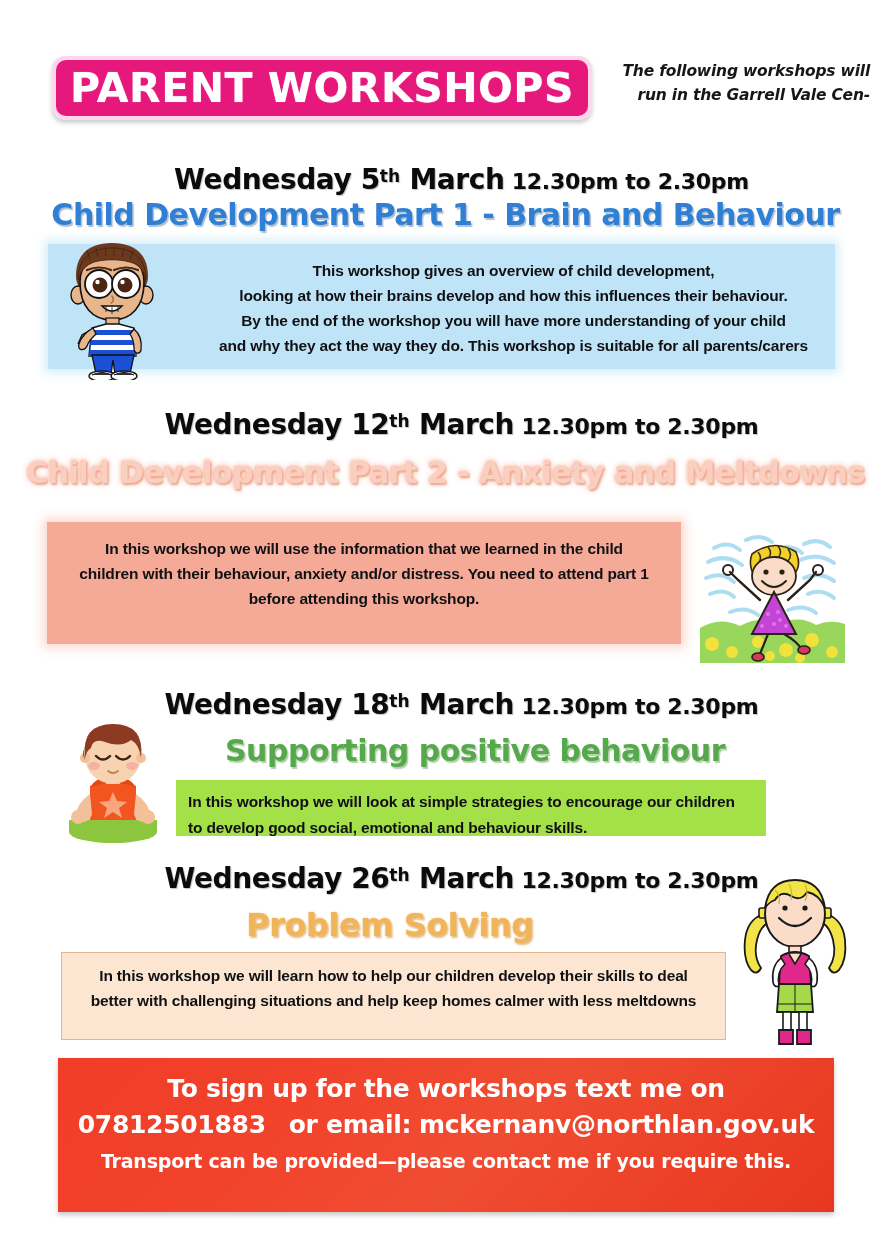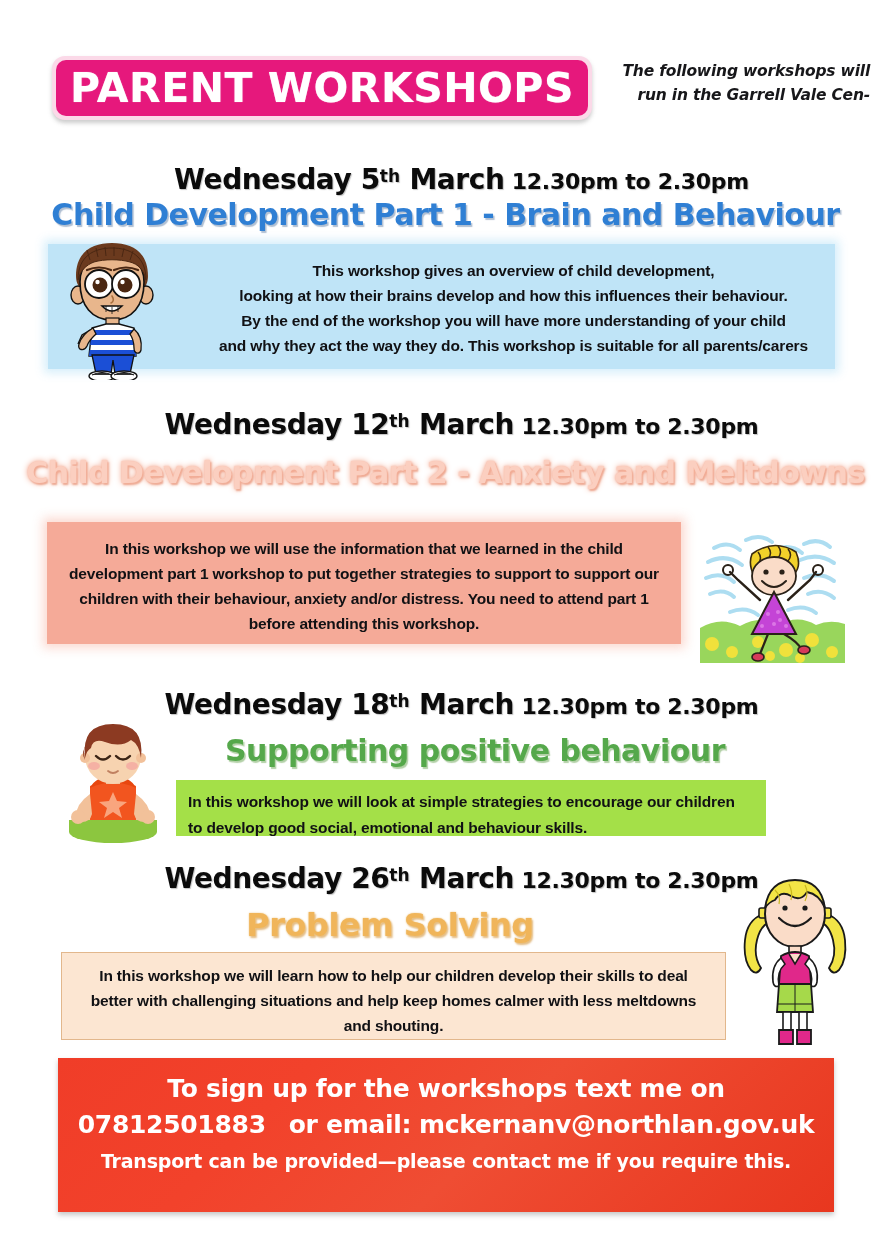--- a/index.html
+++ b/index.html
@@ -381,21 +381,20 @@
 
   <div class="date-line s2-date">
     <span class="date-strong">Wednesday</span><span class="date-strong">&nbsp;</span><span class="date-strong">12</span><span class="date-sup">th</span><span class="date-strong">&nbsp;</span><span class="date-strong">March</span><span class="date-time">&nbsp;</span><span class="date-time">12.30pm to 2.30pm</span>
   </div>
 
   <div class="wk-title s2-title">Child Development Part 2  - Anxiety and Meltdowns</div>
 
   <div class="s2-box">
     <div class="body-text">
       <div>In this workshop we will use the information that we learned in the child</div>
-      <div>development part 1 workshop to put together strategies to support to support our</div>
       <div>children with their behaviour, anxiety and/or distress.  You need to attend part 1</div>
       <div>before attending this workshop.</div>
     </div>
   </div>
 
   <svg class="clip-girl-dance" viewBox="0 0 145 135">
     <rect x="0" y="0" width="145" height="135" fill="#ffffff"></rect>
 
     <g stroke="#9fd8ef" stroke-width="4" stroke-linecap="round" opacity="0.85" fill="none">
       <path d="M14 20 q14 -8 26 2"></path>
@@ -511,21 +510,20 @@
   <div class="date-line s4-date">
     <span class="date-strong">Wednesday</span><span class="date-strong">&nbsp;</span><span class="date-strong">26</span><span class="date-sup">th</span><span class="date-strong">&nbsp;</span><span class="date-strong">March</span><span class="date-time">&nbsp;</span><span class="date-time">12.30pm to 2.30pm</span>
   </div>
 
   <div class="wk-title s4-title">Problem Solving</div>
 
   <div class="s4-box">
     <div class="body-text">
       <div>In this workshop we will learn how to help our children develop their skills to deal</div>
       <div>better with challenging situations and help keep homes calmer with less meltdowns</div>
-      <div>and shouting.</div>
     </div>
   </div>
 
   <svg class="clip-girl-stick" viewBox="0 0 120 172">
 
     <path d="M28 38 q-16 6 -18 26 q-2 20 6 30 q6 6 10 -2 q-8 -12 -4 -28 q4 -16 14 -18 Z" fill="#f2e446" stroke="#1a1a1a" stroke-width="1.8"></path>
     <path d="M92 38 q16 6 18 26 q2 20 -6 30 q-6 6 -10 -2 q8 -12 4 -28 q-4 -16 -14 -18 Z" fill="#f2e446" stroke="#1a1a1a" stroke-width="1.8"></path>
 
     <rect x="24" y="32" width="10" height="10" rx="2" fill="#f2e446" stroke="#1a1a1a" stroke-width="1.6"></rect>
     <rect x="86" y="32" width="10" height="10" rx="2" fill="#f2e446" stroke="#1a1a1a" stroke-width="1.6"></rect>

